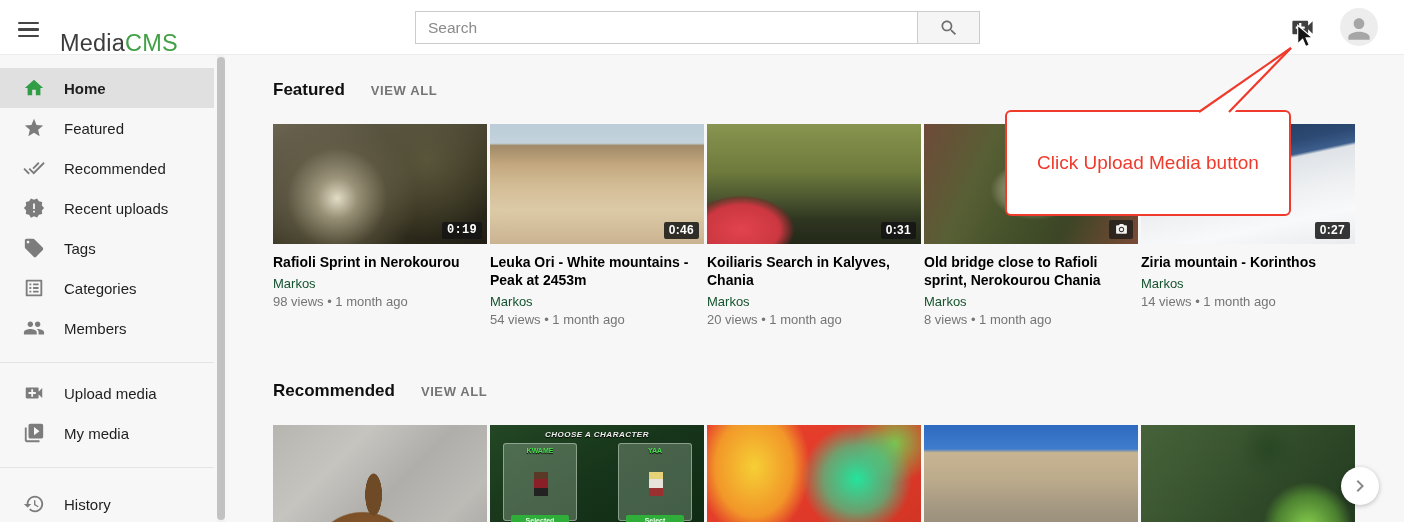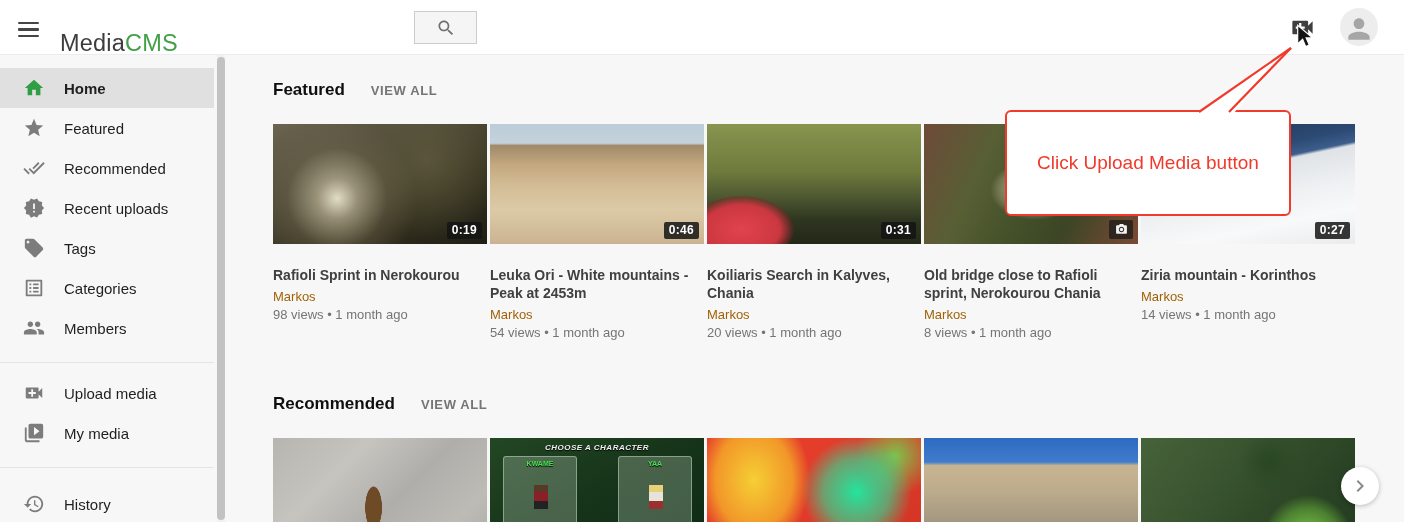--- a/index.html
+++ b/index.html
@@ -45,29 +45,29 @@
   .section1 .shead { padding-top:25px; }
   .section2 { margin-top:52px; }
   .stitle { font-size:17px; font-weight:bold; color:#0f0f0f; line-height:20px; }
   .viewall { margin-left:26px; font-size:13px; font-weight:bold; color:#757575; letter-spacing:.6px; text-decoration:none; cursor:pointer; }
   .cards { display:flex; margin-top:24px; }
   .card { width:214px; margin-right:3px; }
   .thumb { position:relative; width:214px; height:120px; cursor:pointer; overflow:hidden; }
   .dur { position:absolute; right:5px; bottom:5px; background:rgba(20,20,20,.85); color:#fff; font-size:12px; font-weight:bold; padding:1px 5px 2px; border-radius:2px; letter-spacing:.3px; }
   .cam { position:absolute; right:5px; bottom:5px; width:24px; height:19px; background:rgba(25,25,25,.72); border-radius:2px; display:flex; align-items:center; justify-content:center; }
   .cam svg { width:13px; height:13px; fill:#f2f2f2; }
-  .ctitle { margin-top:22px; font-size:14px; font-weight:bold; color:#404040; line-height:18px; cursor:pointer; }
-  .cauthor { margin-top:4px; font-size:13px; color:#a16207; line-height:18px; cursor:pointer; }
+  .ctitle { margin-top:9px; font-size:14px; font-weight:bold; color:#000000; line-height:18px; cursor:pointer; }
+  .cauthor { margin-top:4px; font-size:13px; color:#14532d; line-height:18px; cursor:pointer; }
   .cmeta { font-size:13px; color:#757575; line-height:18px; }
 
   
   .th-r1c1{background:
     radial-gradient(circle at 30% 62%, rgba(236,229,206,.95) 0%, rgba(210,200,170,.6) 12%, rgba(120,110,85,.35) 30%, transparent 48%),
     radial-gradient(circle at 72% 30%, rgba(95,90,62,.8), transparent 45%),
-    linear-gradient(155deg,#6b6450 0%,#4e4a38 35%,#35321f 65%,#201e15 100%);}
+    linear-gradient(155deg,#6b6450 0%,#4e4a38 35%,#35321f 65%,#201e15 100%); font-family: Liberation Mono, monospace;}
   .th-r1c2{background:linear-gradient(to bottom,#bccdd9 0%,#c3d2db 16%,#a08a68 18%,#c4a87f 34%,#d3bd97 52%,#dccaa6 72%,#cbb391 100%);}
   .th-r1c3{background:
     radial-gradient(ellipse 70px 45px at 16% 88%, #e2434d 0%, #cb3740 55%, rgba(120,40,40,.5) 72%, transparent 76%),
     linear-gradient(to bottom,#88954f 0%,#6d7a3c 40%,#4c5630 62%,#2e3520 80%,#232818 100%);}
   .th-r1c4{background:
     radial-gradient(ellipse 60px 40px at 52% 55%, rgba(228,220,195,.9), rgba(228,220,195,.25) 60%, transparent 75%),
     linear-gradient(115deg,#6e4a38 0%,#585f35 28%,#435029 52%,#3c4526 70%,#7a4a35 100%);}
   .th-r1c5{background:linear-gradient(168deg,#1f3352 0%,#2c4a74 30%,#3d5e8c 38%,#dfe3e7 40%,#eef0f2 60%,#f8f9fa 78%,#e9ebec 100%);}
   .th-r2c1{background:
     radial-gradient(circle 4px at 40% 86%, #f5c02e 95%, transparent),
@@ -115,20 +115,21 @@
   <button class="menu-btn">
     <span></span>
       <span></span>
       <span></span>
   </button>
   <div class="logo">
     <span>Media</span>
       <span class="green">CMS</span>
   </div>
   <div class="search-wrap">
+    <input class="search-input" type="text" placeholder="Search" style="">
     <button class="search-btn">
       <svg viewBox="0 0 24 24">
           <path d="M15.5 14h-.79l-.28-.27C15.41 12.59 16 11.11 16 9.5 16 5.91 13.09 3 9.5 3S3 5.91 3 9.5 5.91 16 9.5 16c1.61 0 3.09-.59 4.23-1.57l.27.28v.79l5 5L20.49 19l-5-5zm-6 0C7.01 14 5 11.99 5 9.5S7.01 5 9.5 5 14 7.01 14 9.5 11.99 14 9.5 14z"></path>
         </svg>
     </button>
   </div>
   <button class="upload-btn">
     <svg viewBox="0 0 24 24">
         <path d="M17 10.5V7c0-.55-.45-1-1-1H4c-.55 0-1 .45-1 1v10c0 .55.45 1 1 1h12c.55 0 1-.45 1-1v-3.5l4 4v-11l-4 4zM14 13h-3v3H9v-3H6v-2h3V8h2v3h3v2z"></path>
       </svg>

